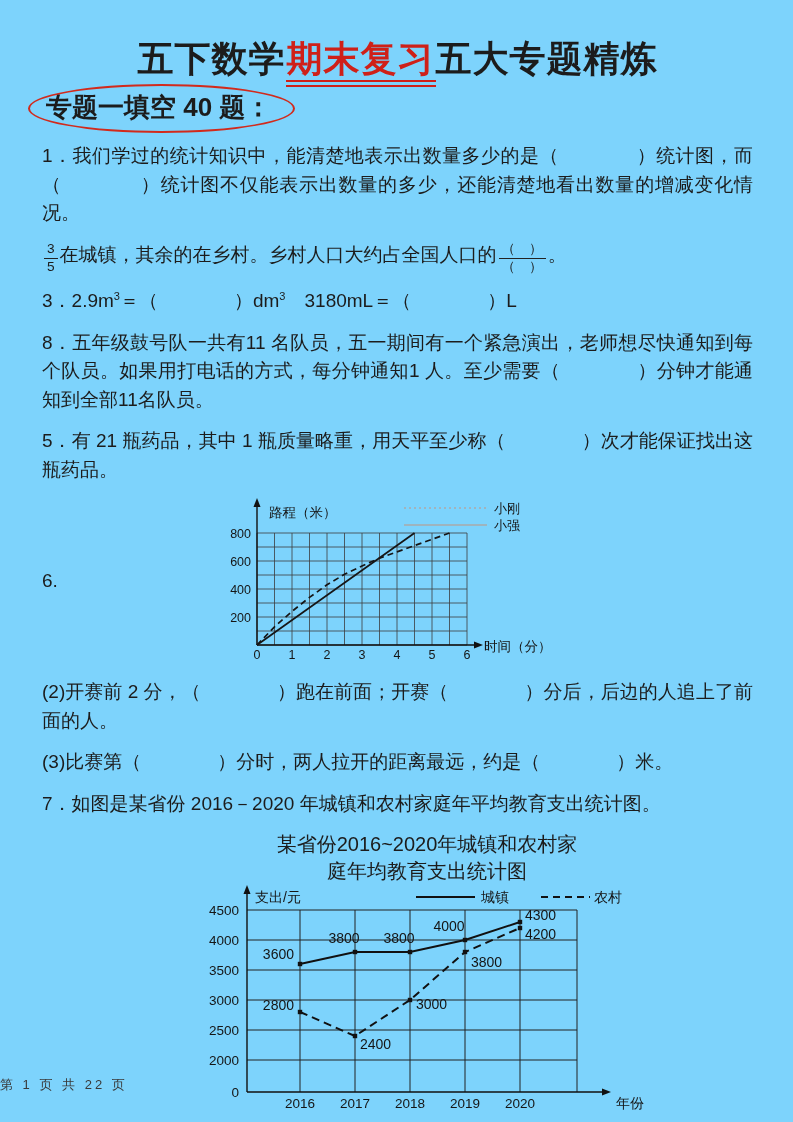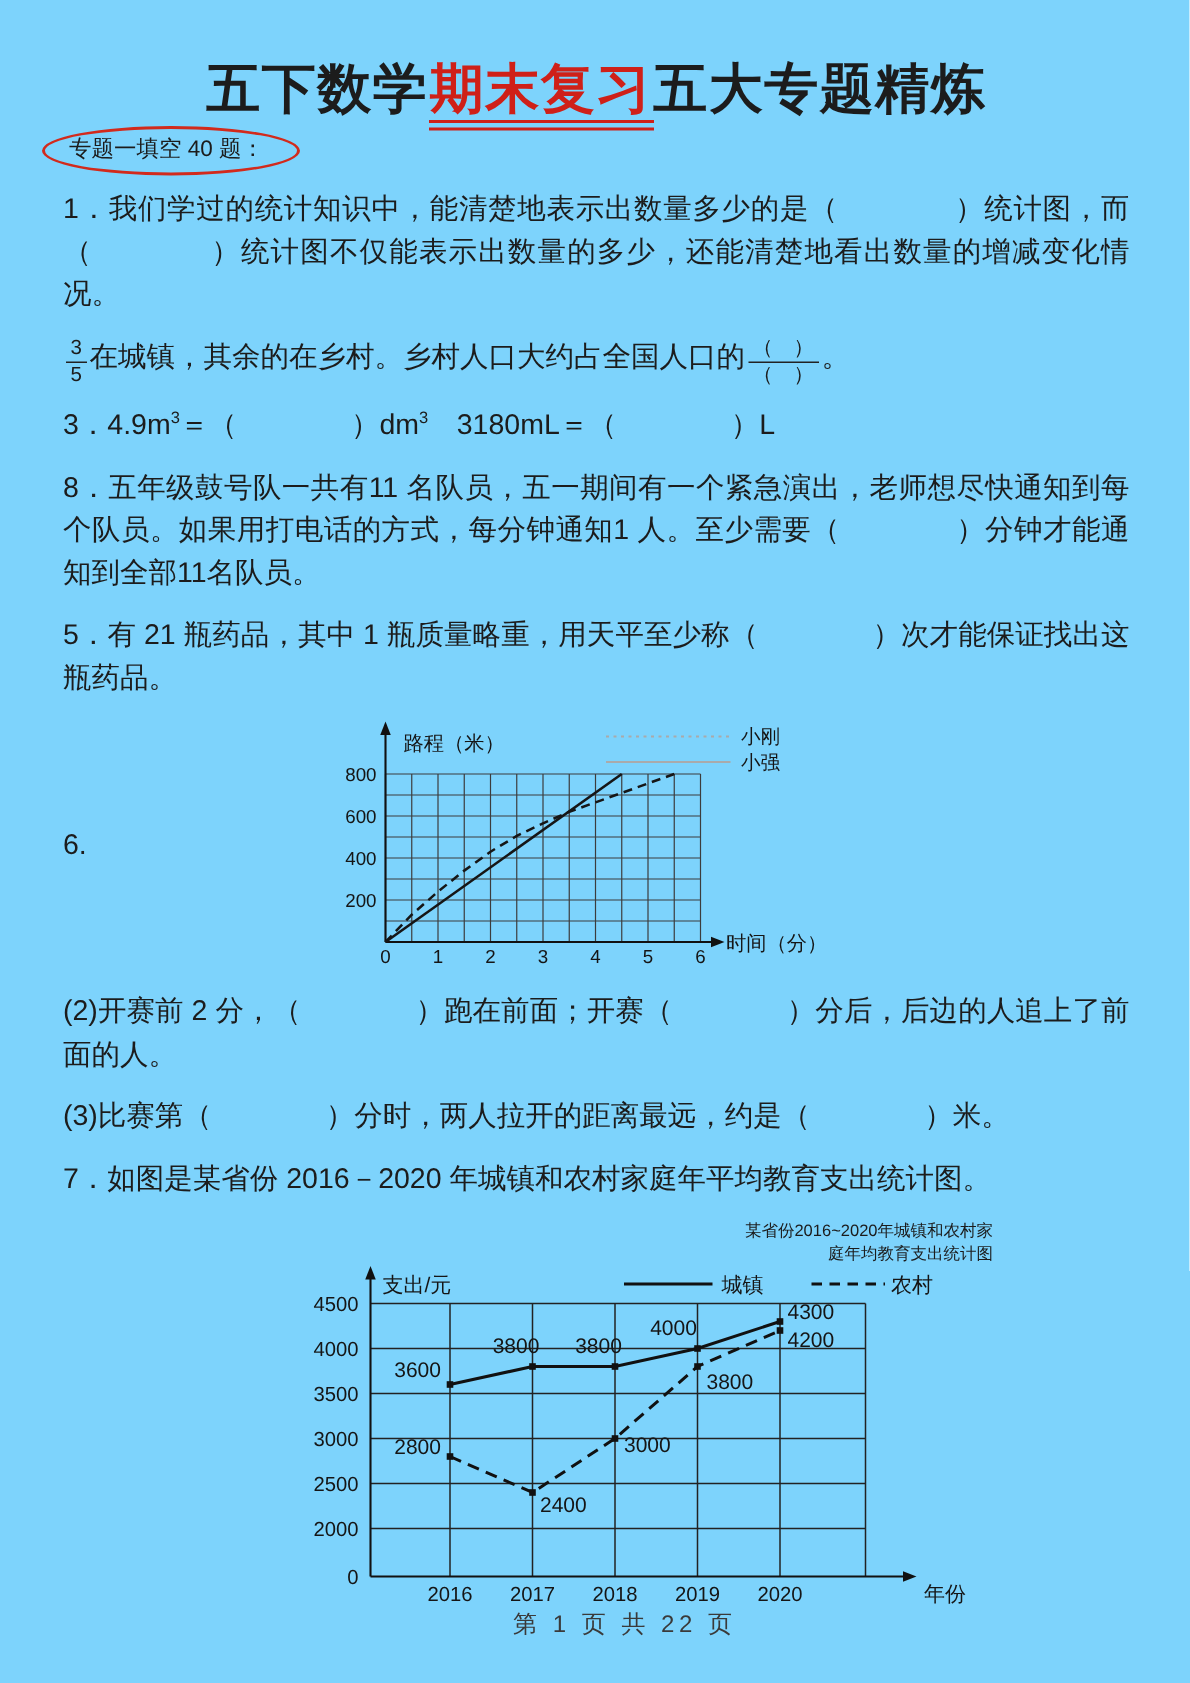--- a/index.html
+++ b/index.html
@@ -9,52 +9,52 @@
     font-family:"Liberation Sans","DejaVu Sans",sans-serif;
     padding:22px 40px 0 42px;
   }
   .title{
     text-align:center;font-size:36px;font-weight:bold;letter-spacing:1px;
     margin:14px 0 6px 0;line-height:1.25;
   }
   .hl{color:#cf2018;border-bottom:7px double #cf2018;padding:0 1px 1px 1px;}
   .subtitle{text-align:center;font-size:26px;font-weight:bold;margin:2px 0 8px 0;line-height:1.3;}
   .section-wrap{margin:2px 0 4px -4px;}
-  .section{display:inline-block;position:relative;font-size:15px;font-weight:normal;padding:3px 12px 4px 8px;}
+  .section{display:inline-block;position:relative;font-size:26px;font-weight:bold;padding:3px 12px 4px 8px;}
   .oval{position:absolute;left:-10px;right:-12px;top:-3px;bottom:-4px;border:2px solid #d22a1c;border-radius:50%;pointer-events:none;}
   .q{font-size:19px;line-height:1.5;margin:13px 0;text-align:justify;}
   sup{font-size:0.58em;}
   .frac{display:inline-block;vertical-align:-0.75em;text-align:center;line-height:1.05;font-size:0.72em;margin:0 2px;}
   .frac .num{display:block;border-bottom:1.5px solid #222;padding:0 3px 1px 3px;}
   .frac .den{display:block;padding-top:1px;}
   .chart1-row{display:flex;align-items:center;margin:2px 0 0 0;}
   .q6label{width:40px;font-size:19px;flex:none;}
   .chart1-row svg{margin-left:138px;flex:none;}
   .chart2-wrap{width:470px;margin:4px 0 0 150px;}
-  .c2title{text-align:right;font-size:11px;line-height:1.32;}
-  .footer{position:absolute;left:0;right:0;bottom:28px;text-align:center;font-size:16px;letter-spacing:3px;color:#3a3a3a;padding-left:40px;}
+  .c2title{text-align:center;font-size:20px;line-height:1.32;}
+  .footer{position:absolute;left:0;right:0;bottom:28px;text-align:left;font-size:13px;letter-spacing:3px;color:#3a3a3a;}
   svg text{font-family:"Liberation Sans","DejaVu Sans",sans-serif;fill:#151515;}
 </style>
 </head>
 <body>
 
 <div class="page">
 
   <h1 class="title"><span>五下数学</span><span class="hl">期末复习</span><span>五大专题精炼</span></h1>
 
 
   <div class="section-wrap">
     <span class="section"><span class="oval"></span><span>专题一填空 40 题：</span></span>
   </div>
 
   <p class="q">1．我们学过的统计知识中，能清楚地表示出数量多少的是（　　　　）统计图，而（　　　　）统计图不仅能表示出数量的多少，还能清楚地看出数量的增减变化情况。</p>
 
   <p class="q"><span class="frac"><span class="num">3</span><span class="den">5</span></span><span>在城镇，其余的在乡村。乡村人口大约占全国人口的</span><span class="frac"><span class="num">（　）</span><span class="den">（　）</span></span><span>。</span></p>
 
-  <p class="q"><span>3．4.9m</span><sup>3</sup><span>＝（　　　　）dm</span><sup>3</sup><span>　3180mL＝（　　　　）L</span></p>
+  <p class="q"><span>3．2.9m</span><sup>3</sup><span>＝（　　　　）dm</span><sup>3</sup><span>　3180mL＝（　　　　）L</span></p>
 
   <p class="q">8．五年级鼓号队一共有11 名队员，五一期间有一个紧急演出，老师想尽快通知到每个队员。如果用打电话的方式，每分钟通知1 人。至少需要（　　　　）分钟才能通知到全部11名队员。</p>
 
   <p class="q">5．有 21 瓶药品，其中 1 瓶质量略重，用天平至少称（　　　　）次才能保证找出这瓶药品。</p>
 
   <div class="chart1-row">
     <span class="q6label">6.</span>
     <svg id="chart1" width="460" height="168" viewBox="0 0 460 168">
         <g>
           <line x1="37" y1="36" x2="37" y2="148" stroke="#3c3c3c" stroke-width="0.8"></line>

